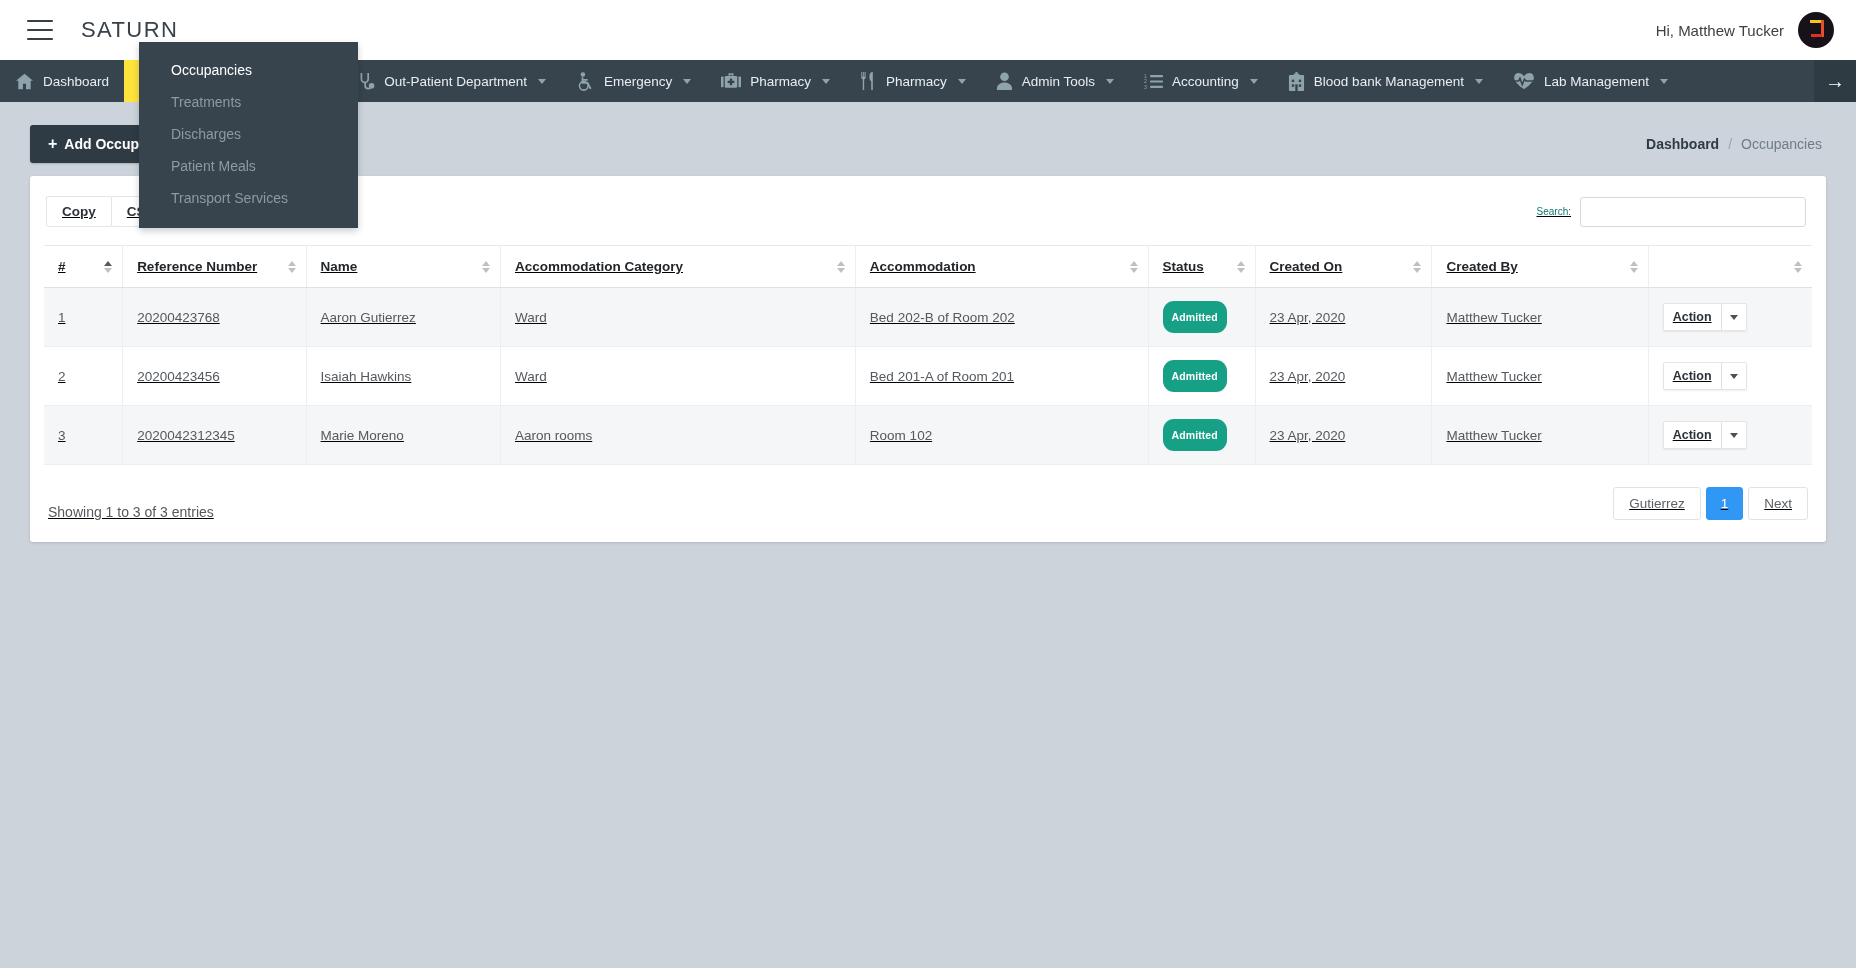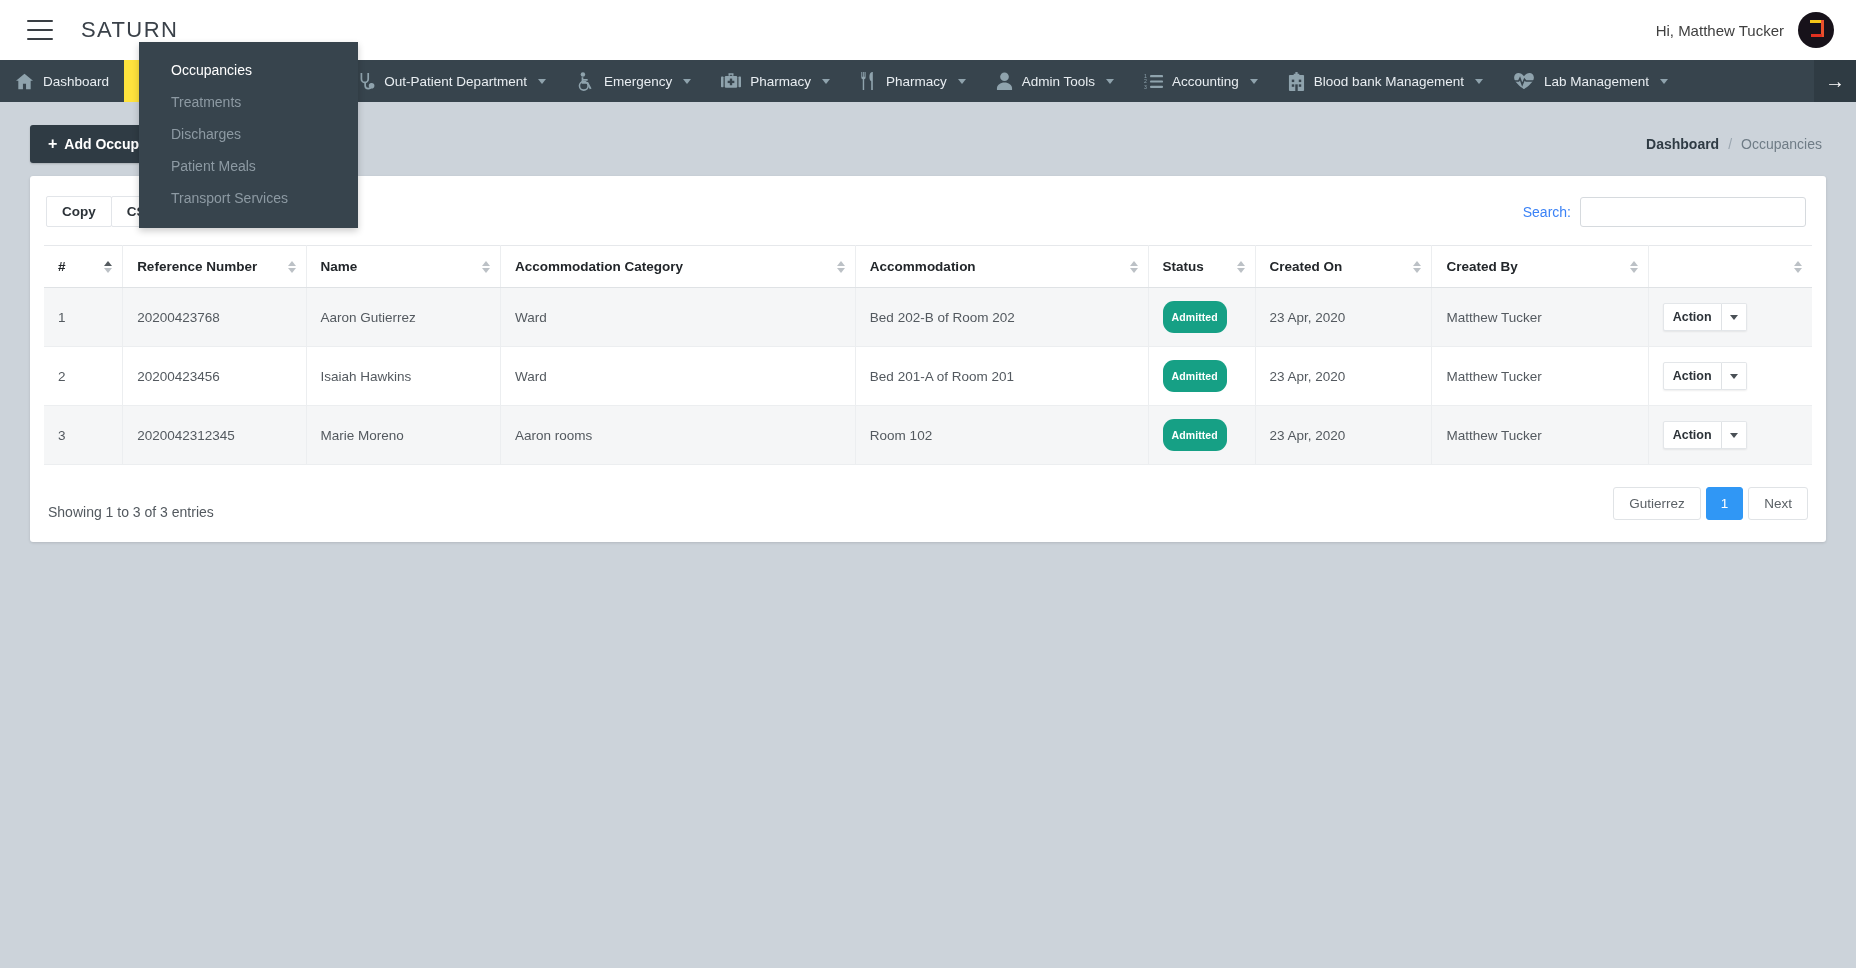--- a/index.html
+++ b/index.html
@@ -84,31 +84,31 @@
   }
   .btn-add .plus { font-size: 16px; font-weight: 700; line-height: 1; }
   .breadcrumb { font-size: 14px; color: #6f7c86; display:flex; align-items:center; gap:9px; }
   .breadcrumb .crumb-active { color: #2f3b44; font-weight: 600; }
   .breadcrumb .sep { color: #9aa6b0; }
 
   
   .card {
     margin: 12px 30px 0 30px; background: #ffffff;
     border-radius: 3px; box-shadow: 0 1px 3px rgba(0,0,0,.13);
-    padding: 20px 14px 22px 14px; position: relative;
+    padding: 20px 14px 22px 14px; position: relative; text-decoration: underline;
   }
   .card-top { display:flex; align-items:center; justify-content:space-between; padding: 0 2px 0 2px; }
   .btn-group { display:flex; }
   .btn-dt {
     background:#ffffff; border:1px solid #e2e5e9; font-size:13.5px;
     font-weight:700; color:#2c3238; padding: 7px 15px; cursor:pointer;
     margin-right:-1px; border-radius:2px;
   }
   .search-wrap { display:flex; align-items:center; gap: 9px; padding-right: 4px; }
-  .search-label { font-size: 14px; color: #3b82f6; }
+  .search-label { font-size: 10px; color: #0f766e; }
   .search-input {
     width: 226px; height: 30px; border: 1px solid #d6dade; border-radius: 3px;
     padding: 0 8px; font-size: 13px; font-family: "Liberation Sans", sans-serif;
     outline: none; background:#fff;
   }
 
   
   table { width: 100%; border-collapse: collapse; margin-top: 18px; table-layout: fixed; }
   thead th {
     text-align: left; font-size: 13.5px; font-weight: 700; color: #22262a;

